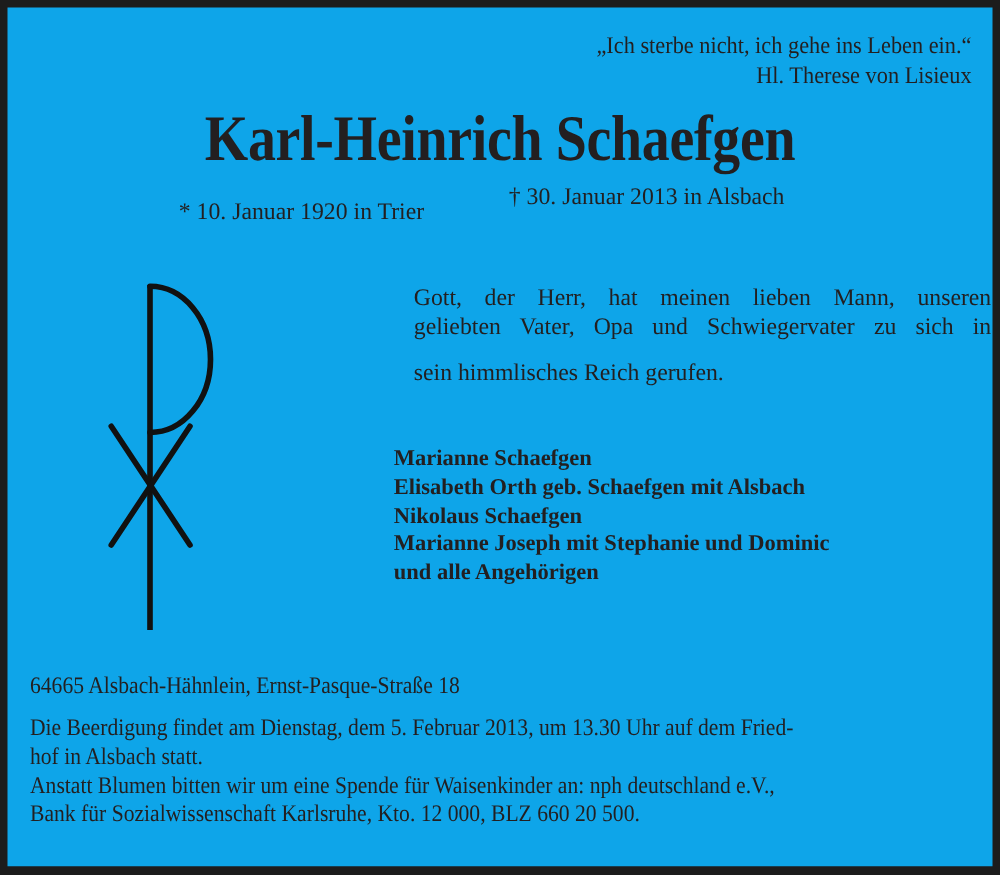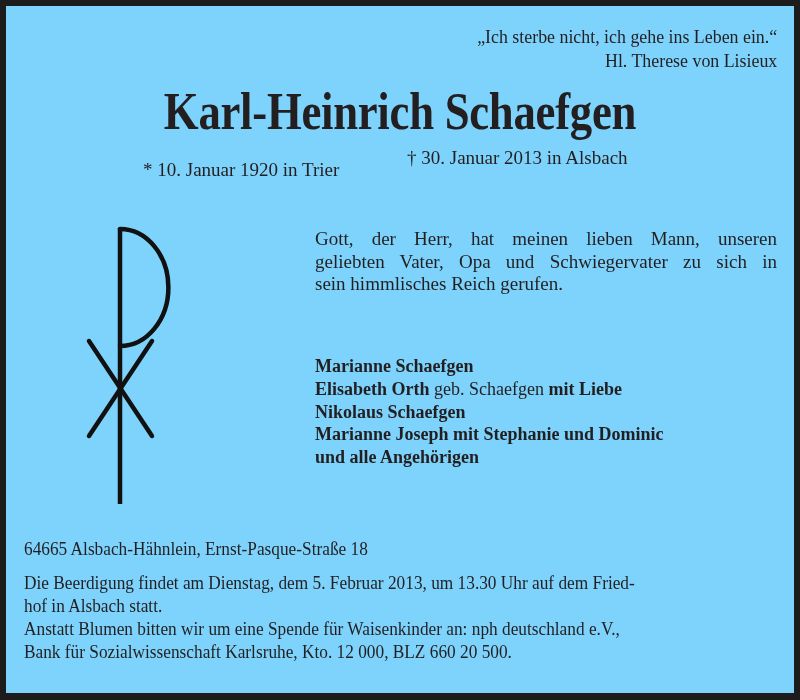--- a/index.html
+++ b/index.html
@@ -1,35 +1,35 @@
 <!DOCTYPE html>
 <html><head>
   <meta charset="utf-8">
   <style>
     * { margin: 0; padding: 0; box-sizing: border-box; }
     html, body { width: 800px; height: 700px; background: #1c1c1c; overflow: hidden; }
     body { position: relative; font-family: "Liberation Serif", "DejaVu Serif", serif; color: #231f20; }
     .page {
       position: absolute; left: 6px; top: 6px; width: 788px; height: 687px;
-      background: #7dd3fc;
+      background: #0ea5e9;
     }
     .abs { position: absolute; white-space: nowrap; }
     .quote-line { font-size: 19px; line-height: 22px; right: 17px; text-align: right;
       transform-origin: right center; transform: scaleX(0.94); }
     .name { font-weight: bold; font-size: 52px; line-height: 56px; left: 0; width: 788px; text-align: center;
       transform: scaleX(0.86); letter-spacing: -0.3px; }
     .dates { font-size: 19px; line-height: 22px; }
-    .para { font-size: 19px; line-height: 22.5px; left: 309px; width: 462px; white-space: normal; text-align: justify; }
+    .para { font-size: 19px; line-height: 22.5px; left: 325px; width: 462px; white-space: normal; text-align: justify; }
     .para .ln { display: block; text-align: justify; text-align-last: justify; white-space: nowrap; }
-    .para .ln.last { text-align-last: left; }
+    .para .ln.last { text-align-last: left; margin-top: 15px; }
     .intro { font-size: 19px; line-height: 22px; left: 309px; }
     .family { left: 309px; font-size: 18px; line-height: 22.8px; }
     .family .row { display: block; white-space: nowrap; }
     .b { font-weight: bold; }
-    .n { font-weight: normal; margin-top: 20px; }
+    .n { font-weight: bold; margin-top: 20px; }
     .foot { left: 18px; font-size: 19px; line-height: 23px; transform-origin: left center; transform: scaleX(0.91); }
     .symbol { position: absolute; left: 74px; top: 214px; }
   </style>
 </head>
 <body>
 
 <div class="page">
 
   <div class="abs quote-line" style="top:20px;">„Ich sterbe nicht, ich gehe ins Leben ein.“</div>
   <div class="abs quote-line" style="top:44px;">Hl. Therese von Lisieux</div>
@@ -51,21 +51,21 @@
   </div>
 
   <div class="abs para" style="top:222px;">
     <span class="ln">Gott, der Herr, hat meinen lieben Mann, unseren</span>
     <span class="ln">geliebten Vater, Opa und Schwiegervater zu sich in</span>
     <span class="ln last">sein himmlisches Reich gerufen.</span>
   </div>
 
   <div class="abs family" style="top:349px;">
     <span class="row b"><span>Marianne Schaefgen</span></span>
-    <span class="row"><span class="b">Elisabeth Orth</span><span class="n"> geb. Schaefgen </span><span class="b">mit Liebe</span></span>
+    <span class="row"><span class="b">Elisabeth Orth</span><span class="n"> geb. Schaefgen </span><span class="b">mit Alsbach</span></span>
     <span class="row b"><span>Nikolaus Schaefgen</span></span>
     <span class="row b"><span>Marianne Joseph mit Stephanie und Dominic</span></span>
     <span class="row b"><span>und alle Angehörigen</span></span>
   </div>
 
   <div class="abs foot" style="top:531px;">64665 Alsbach-Hähnlein, Ernst-Pasque-Straße 18</div>
   <div class="abs foot" style="top:565px;">Die Beerdigung findet am Dienstag, dem 5. Februar 2013, um 13.30 Uhr auf dem Fried-</div>
   <div class="abs foot" style="top:588px;">hof in Alsbach statt.</div>
   <div class="abs foot" style="top:611px;">Anstatt Blumen bitten wir um eine Spende für Waisenkinder an: nph deutschland e.V.,</div>
   <div class="abs foot" style="top:634px;">Bank für Sozialwissenschaft Karlsruhe, Kto. 12 000, BLZ 660 20 500.</div>

